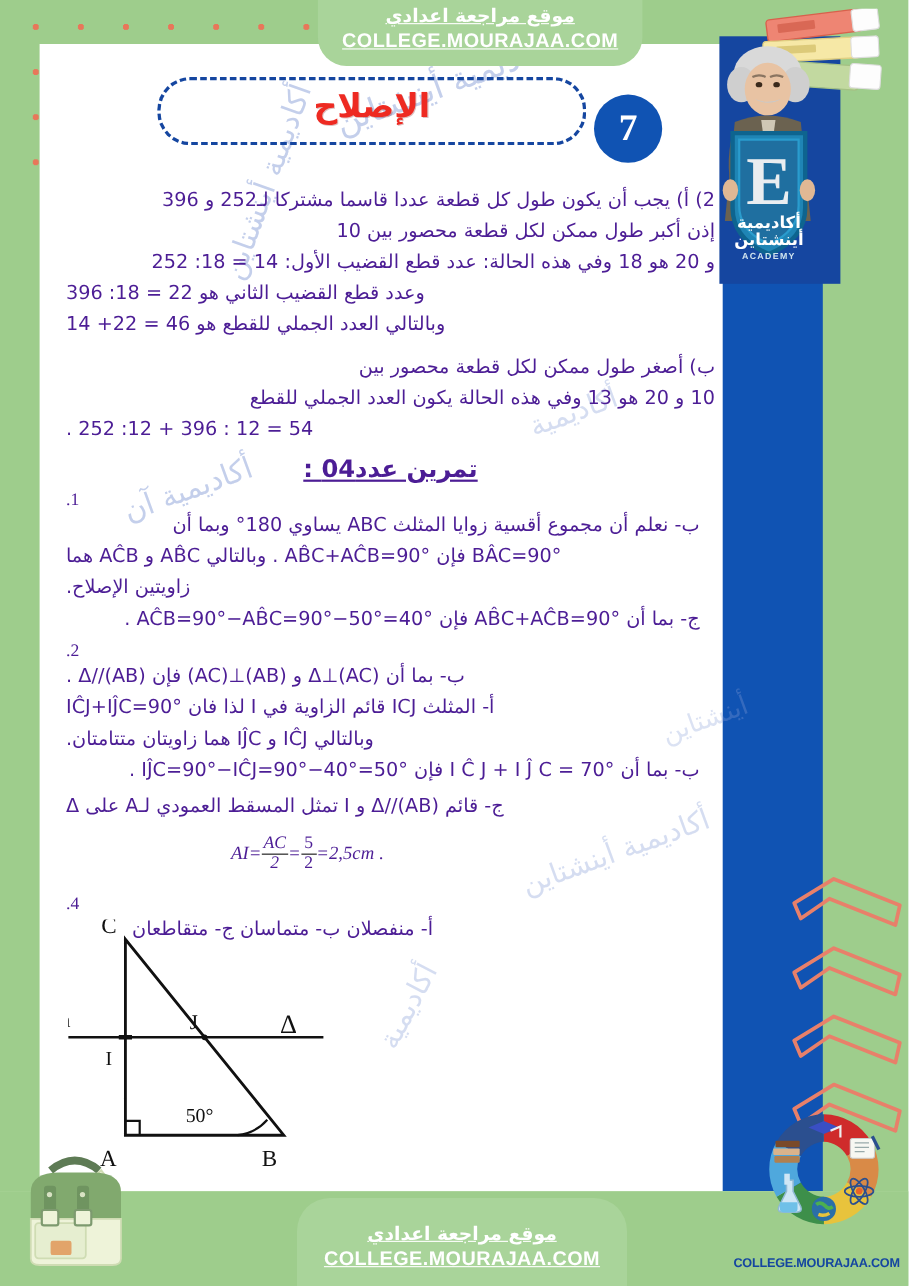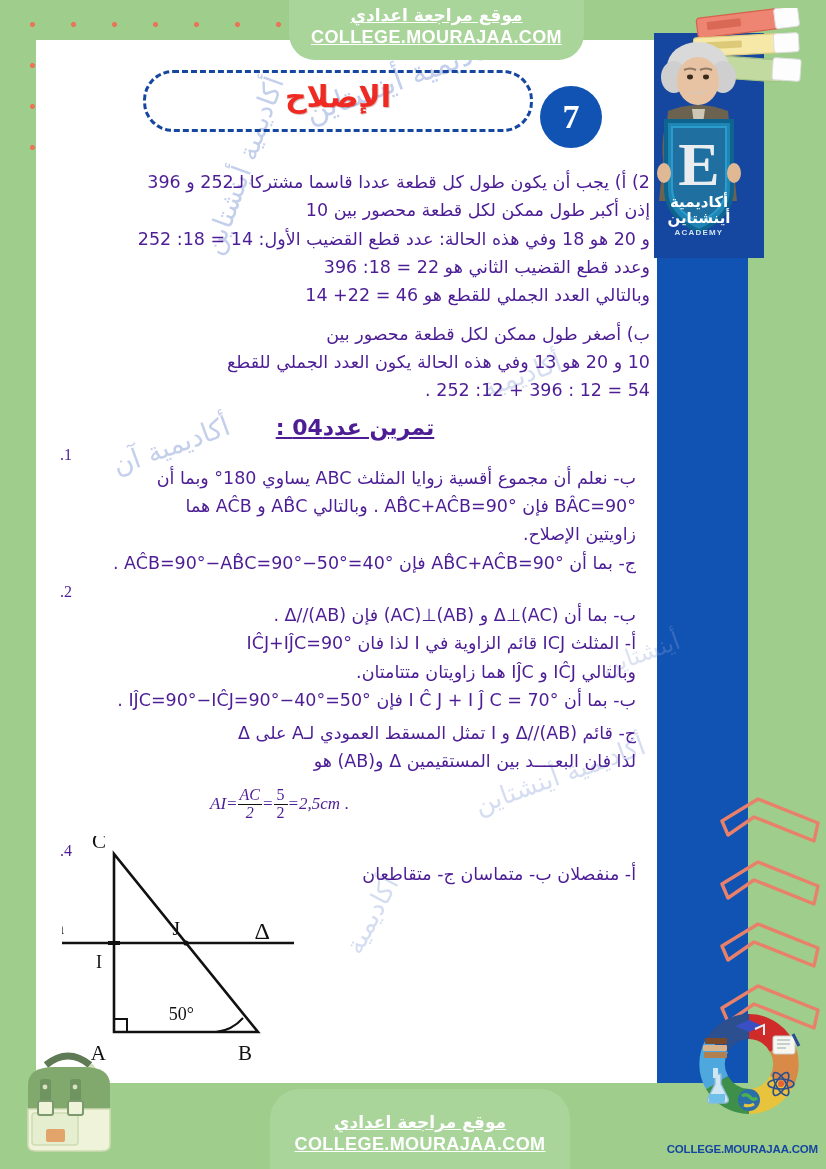--- a/index.html
+++ b/index.html
@@ -171,21 +171,21 @@
     direction: rtl;
     text-align: right;
     color: #4c1d95;
   }
   .line {
     font-size: 17.5px;
     line-height: 1.62;
     white-space: nowrap;
     font-family: "DejaVu Sans", sans-serif;
   }
-  .line.ctr { text-align: right; }
+  .line.ctr { text-align: left; }
 
   .ex-title {
     margin-top: 10px;
     text-align: center;
     font-size: 22px;
     font-weight: bold;
     text-decoration: underline;
     font-family: "DejaVu Sans", sans-serif;
   }
 
@@ -348,21 +348,20 @@
 
     <div class="item-no">2.</div>
     <div class="line sub ctr">ب-  بما أن  Δ⊥(AC)  و  (AB)⊥(AC)  فإن  Δ//(AB) .</div>
     <div class="line sub ctr">أ-    المثلث ICJ قائم الزاوية في I لذا فان  IĈJ+IĴC=90°</div>
     <div class="line sub ctr">وبالتالي  IĈJ  و  IĴC  هما زاويتان متتامتان.</div>
     <div class="line sub">ب-  بما أن  I Ĉ J + I Ĵ C = 70°  فإن  IĴC=90°−IĈJ=90°−40°=50° .</div>
 
     <div style="height:4px"></div>
 
     <div class="line sub ctr">ج-   قائم (AB)//Δ و I تمثل المسقط العمودي لـA على Δ</div>
-    <div class="line sub ctr">لذا فان البعــــد  بين المستقيمين Δ و(AB) هو</div>
 
     <div style="display:flex;justify-content:flex-start;align-items:center;margin-top:12px;direction:ltr;padding-left:150px;">
       <span style="font-family:'Liberation Serif',serif;font-style:italic;font-size:17px;">AI=</span>
       <span style="display:inline-block;text-align:center;font-family:Liberation Serif, serif;font-style:italic;font-size:16px;line-height:1.05;">
         <span style="display:block;border-bottom:1.4px solid #111;padding:0 2px;">AC</span>
         <span style="display:block;">2</span>
       </span>
       <span style="font-family:'Liberation Serif',serif;font-size:17px;padding:0 1px;">=</span>
       <span style="display:inline-block;text-align:center;font-family:'Liberation Serif',serif;font-size:16px;line-height:1.05;">
         <span style="display:block;border-bottom:1.4px solid #111;padding:0 3px;">5</span>

